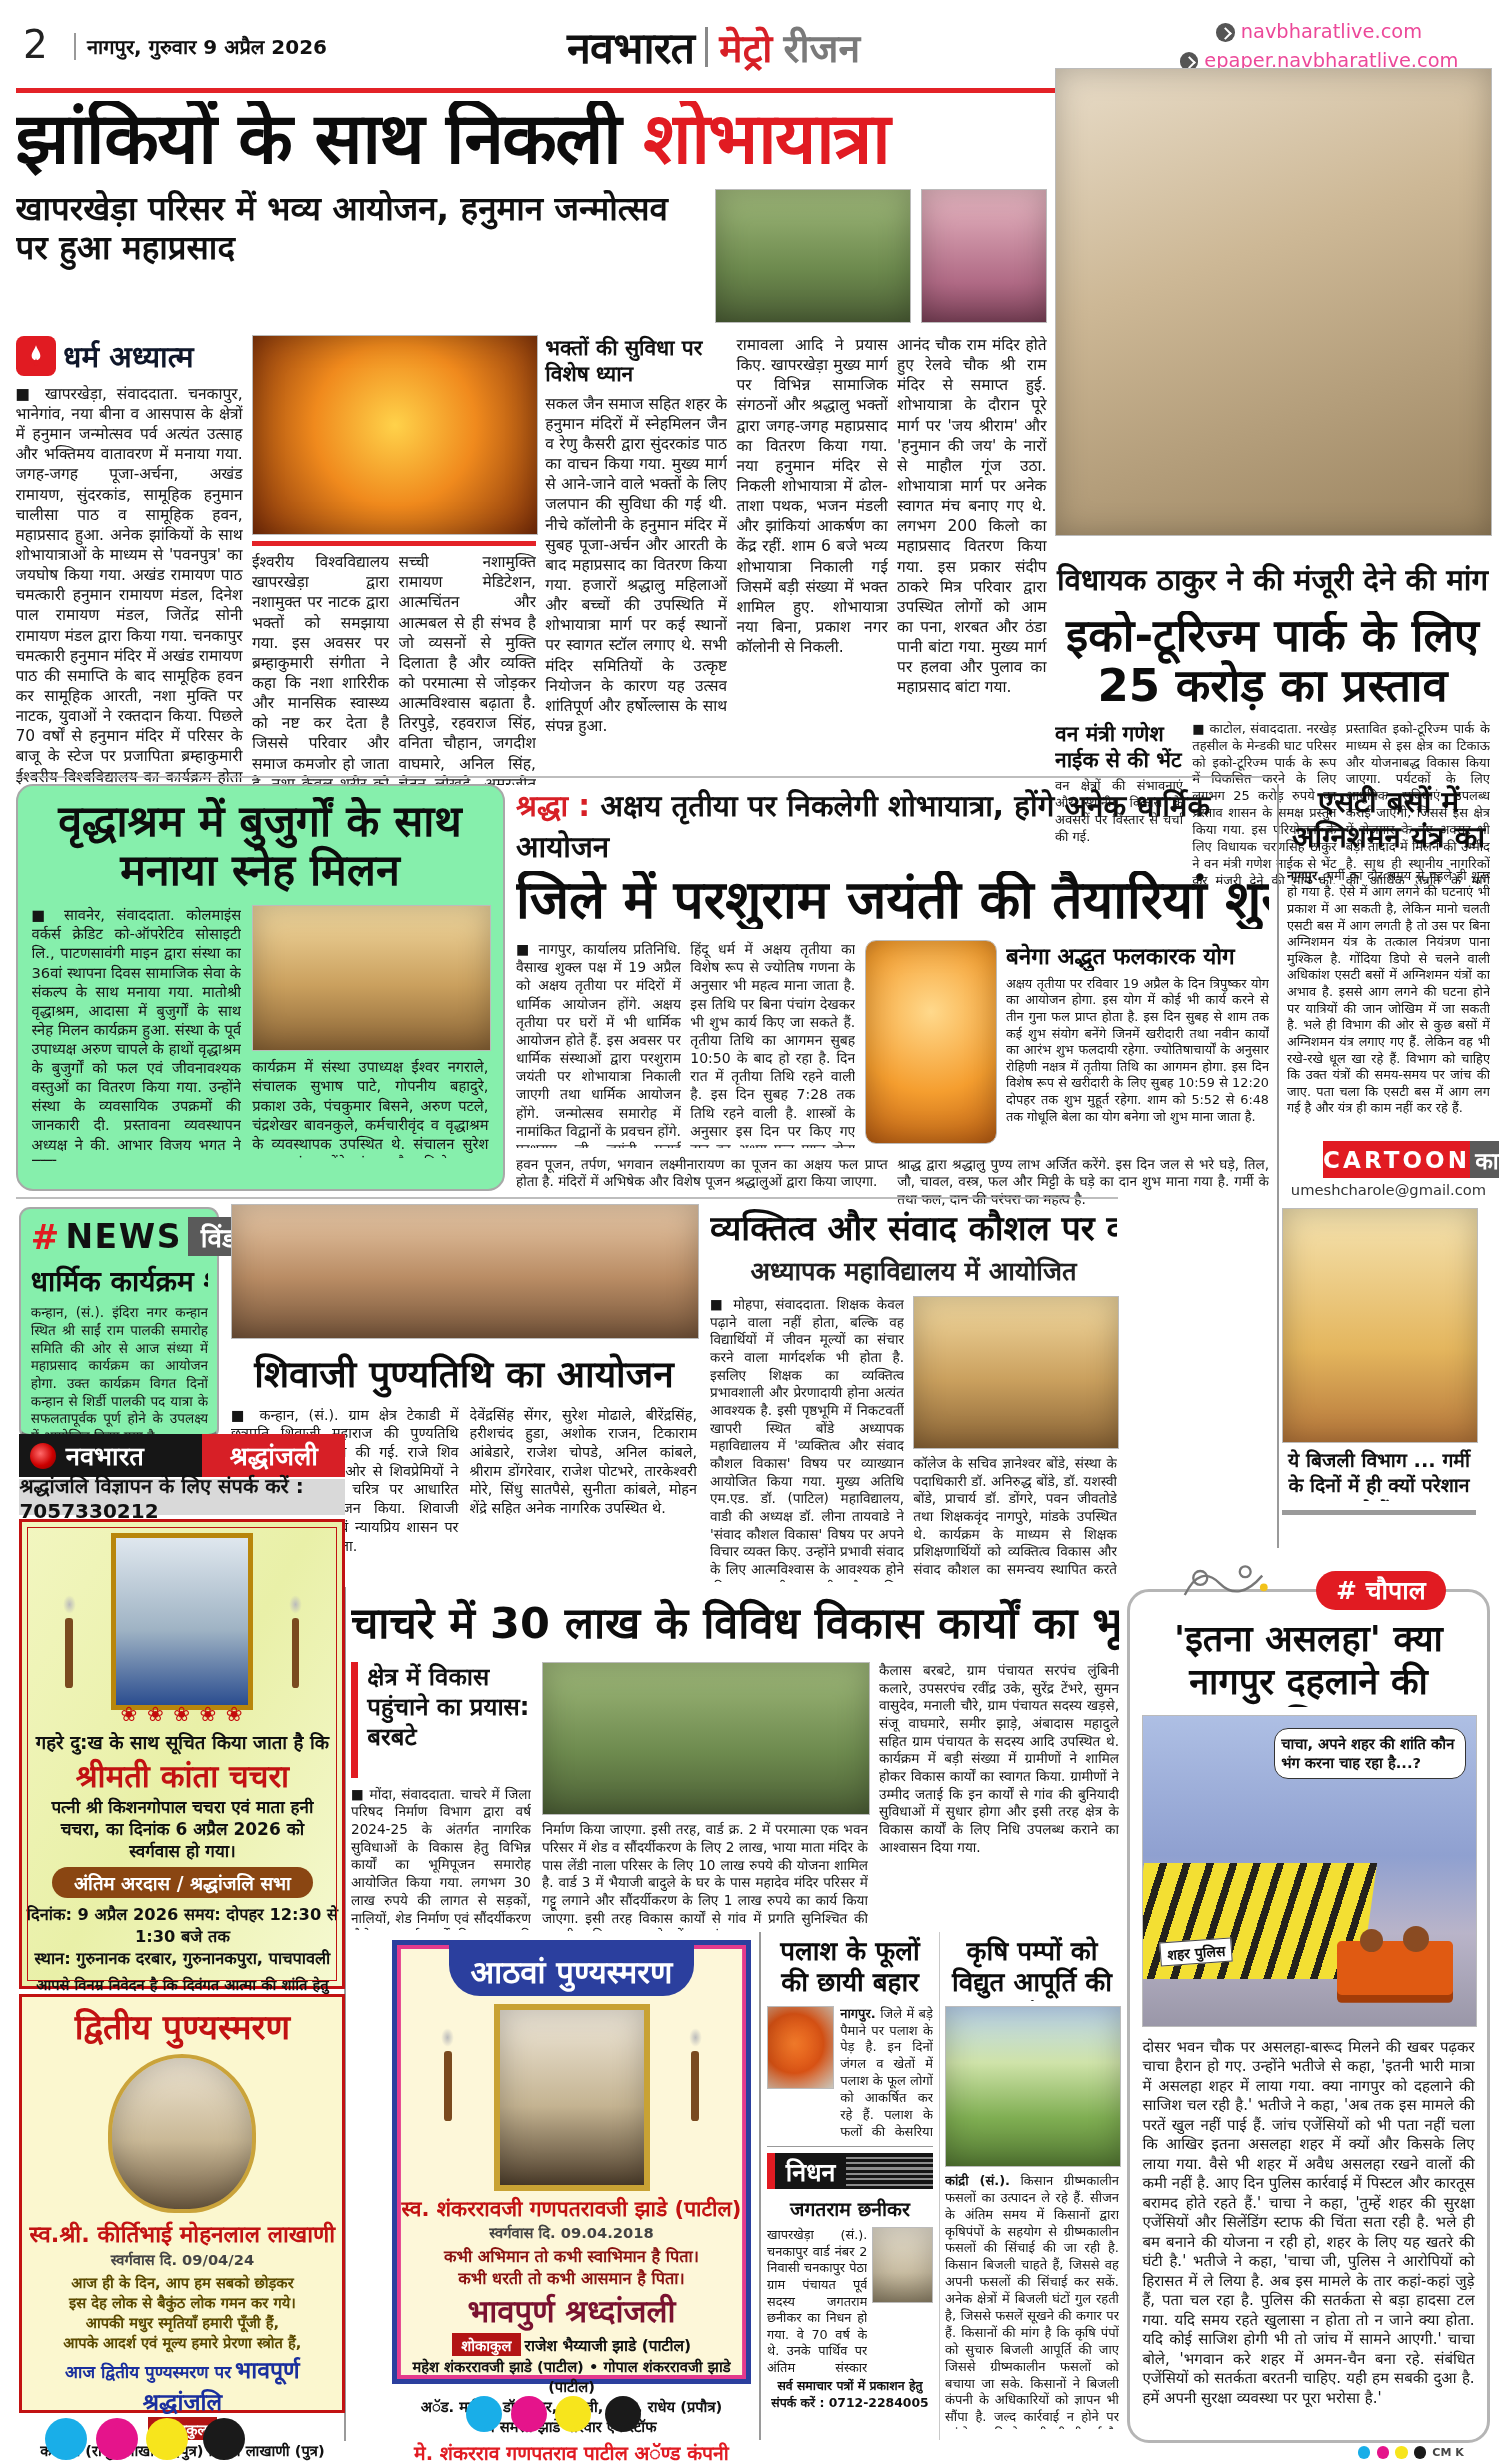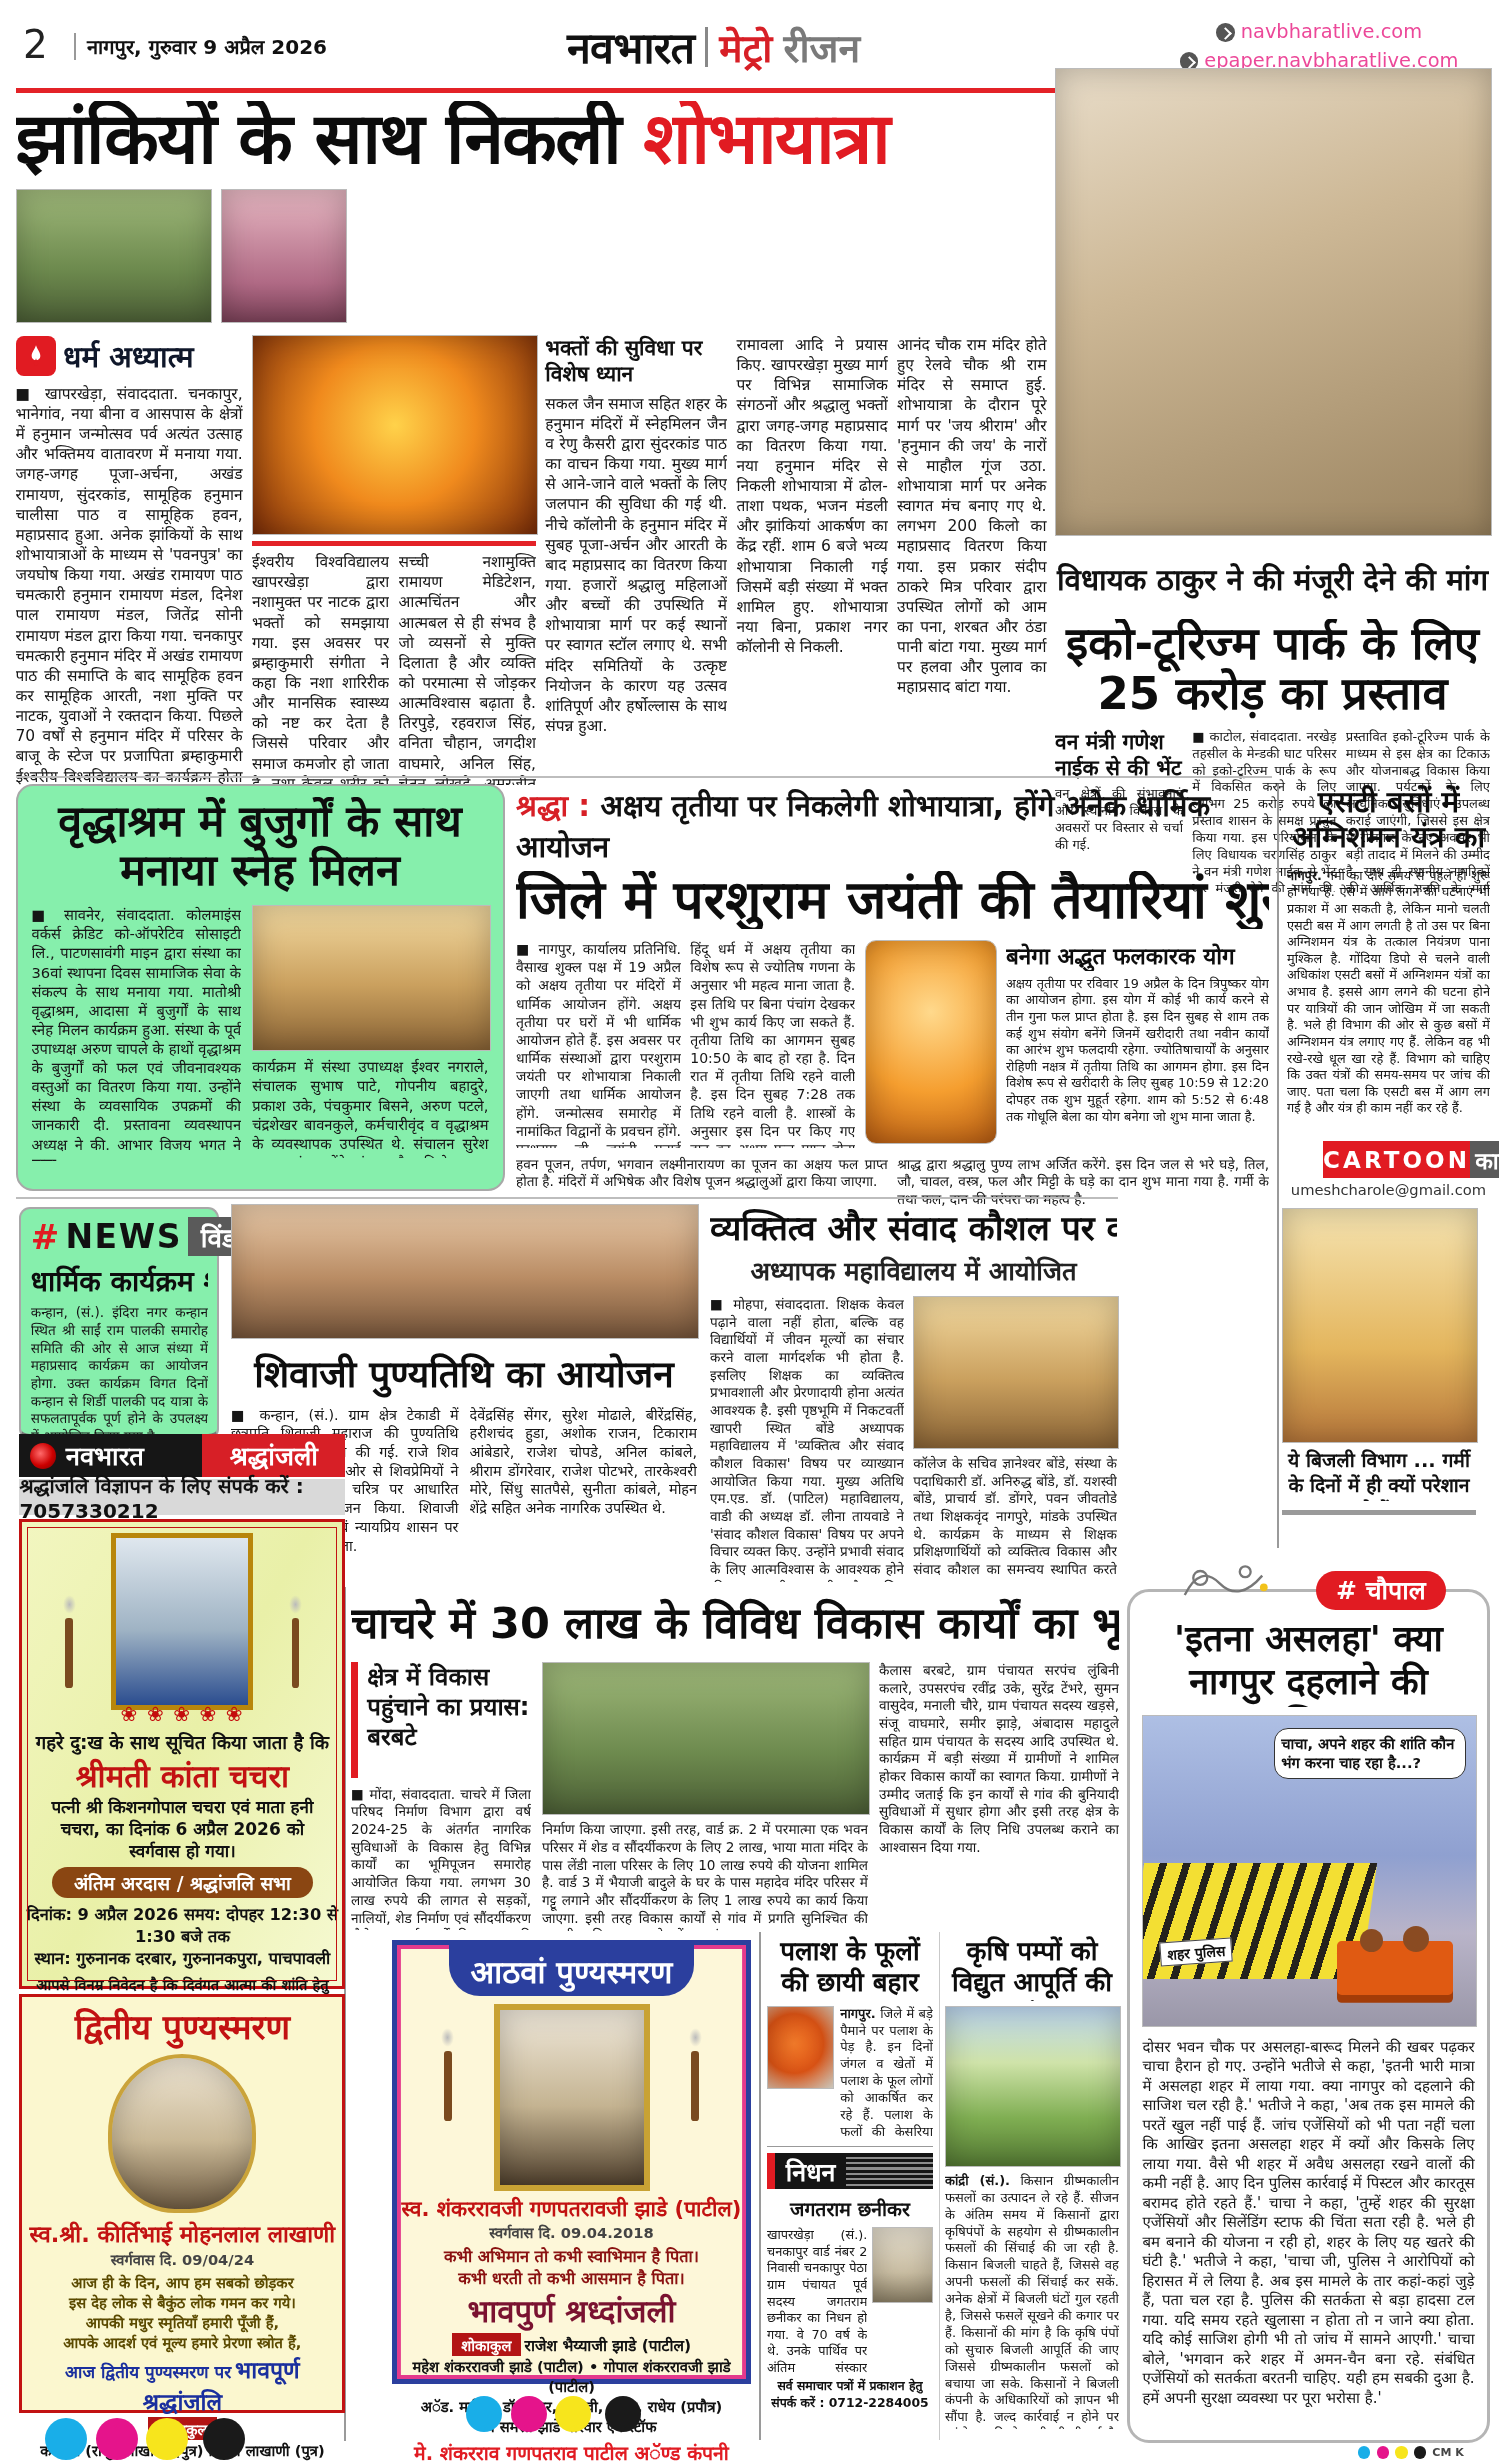--- a/index.html
+++ b/index.html
@@ -106,20 +106,21 @@
   <div><span class="globe"></span><span>navbharatlive.com</span></div>
   <div><span class="globe"></span><span>epaper.navbharatlive.com</span></div>
 </div>
 <div class="abs redrule" style="left:15.5px;top:88px;width:1468px;"></div>
 
 <div class="abs" style="left:15.5px;top:101px;width:1031px;height:675px;">
   <div class="lead-h hidden-ov" style="width:100%;">
     <span>झांकियों के साथ निकली </span><span class="red">शोभायात्रा</span>
   </div>
   <div style="display:flex;gap:9.3px;margin-top:11px;">
+    <div class="lead-sub hidden-ov" style="flex:1;">खापरखेड़ा परिसर में भव्य आयोजन, हनुमान जन्मोत्सव पर हुआ महाप्रसाद</div>
     <div class="ph ph-crowd" style="width:194px;height:132px;"></div>
     <div class="ph ph-pink" style="width:124px;height:132px;"></div>
   </div>
   <div style="display:flex;gap:9.3px;margin-top:12.4px;height:454px;">
     <div style="width:231px;">
       <div class="badge">
         <span class="sq">
             <svg width="26" height="26" viewBox="0 0 24 24">
               <path d="M12 2c-1.2 4-4 6-4 10a4 4 0 008 0c0-4-2.8-6-4-10z" fill="#fff"></path>
               <path d="M12 14c-.5 2-2 3-2 5a2 2 0 004 0c0-2-1.5-3-2-5z" fill="#e11b22"></path>
@@ -142,21 +143,21 @@
       <div class="just bodytxt" style="height:388px;margin-top:6.2px;">सकल जैन समाज सहित शहर के हनुमान मंदिरों में स्नेहमिलन जैन व रेणु कैसरी द्वारा सुंदरकांड पाठ का वाचन किया गया. मुख्य मार्ग से आने-जाने वाले भक्तों के लिए जलपान की सुविधा की गई थी. नीचे कॉलोनी के हनुमान मंदिर में सुबह पूजा-अर्चन और आरती के बाद महाप्रसाद का वितरण किया गया. हजारों श्रद्धालु महिलाओं और बच्चों की उपस्थिति में शोभायात्रा मार्ग पर कई स्थानों पर स्वागत स्टॉल लगाए थे. सभी मंदिर समितियों के उत्कृष्ट नियोजन के कारण यह उत्सव शांतिपूर्ण और हर्षोल्लास के साथ संपन्न हुआ.</div>
     </div>
     <div class="just bodytxt" style="width:154px;height:446px;">रामावला आदि ने प्रयास किए. खापरखेड़ा मुख्य मार्ग पर विभिन्न सामाजिक संगठनों और श्रद्धालु भक्तों द्वारा जगह-जगह महाप्रसाद का वितरण किया गया. नया हनुमान मंदिर से निकली शोभायात्रा में ढोल-ताशा पथक, भजन मंडली और झांकियां आकर्षण का केंद्र रहीं. शाम 6 बजे भव्य शोभायात्रा निकाली गई जिसमें बड़ी संख्या में भक्त शामिल हुए. शोभायात्रा नया बिना, प्रकाश नगर कॉलोनी से निकली.</div>
     <div class="just bodytxt" style="width:152px;height:446px;">आनंद चौक राम मंदिर होते हुए रेलवे चौक श्री राम मंदिर से समाप्त हुई. शोभायात्रा के दौरान पूरे मार्ग पर 'जय श्रीराम' और 'हनुमान की जय' के नारों से माहौल गूंज उठा. शोभायात्रा मार्ग पर अनेक स्वागत मंच बनाए गए थे. लगभग 200 किलो का महाप्रसाद वितरण किया गया. इस प्रकार संदीप ठाकरे मित्र परिवार द्वारा उपस्थित लोगों को आम का पना, शरबत और ठंडा पानी बांटा गया. मुख्य मार्ग पर हलवा और पुलाव का महाप्रसाद बांटा गया.</div>
   </div>
 </div>
 
 <div class="abs" style="left:1055px;top:68px;width:435px;height:708px;">
   <div class="ph ph-office" style="width:100%;height:466px;"></div>
   <div class="kicker centered hidden-ov" style="margin-top:22px;">विधायक ठाकुर ने की मंजूरी देने की मांग</div>
-  <div class="h2a centered hidden-ov" style="font-size:45px;line-height:1.12;margin-top:20px;height:102px;text-align:center;">इको-टूरिज्म पार्क के लिए 25 करोड़ का प्रस्ताव</div>
+  <div class="h2a centered hidden-ov" style="font-size:45px;line-height:1.12;margin-top:12px;height:102px;text-align:center;">इको-टूरिज्म पार्क के लिए 25 करोड़ का प्रस्ताव</div>
   <div style="display:flex;gap:9.3px;margin-top:7.8px;height:163px;">
     <div style="width:128px;">
       <div class="h2a hidden-ov" style="font-size:21px;line-height:1.25;">वन मंत्री गणेश नाईक से की भेंट</div>
       <div class="just" style="font-size:13px;margin-top:4.7px;height:93px;">वन क्षेत्रों की संभावनाएं और स्थानीय विकास के अवसरों पर विस्तार से चर्चा की गई.</div>
     </div>
     <div class="just" style="flex:1;font-size:13px;">■ काटोल, संवाददाता. नरखेड़ तहसील के मेन्डकी घाट परिसर को इको-टूरिज्म पार्क के रूप में विकसित करने के लिए लगभग 25 करोड़ रुपये का प्रस्ताव शासन के समक्ष प्रस्तुत किया गया. इस परियोजना के लिए विधायक चरणसिंह ठाकुर ने वन मंत्री गणेश नाईक से भेंट कर मंजूरी देने की मांग की. प्रस्ताव को जल्द मंजूरी देने की मांग विधायक ठाकुर ने की है.</div>
     <div class="just" style="flex:1;font-size:13px;">प्रस्तावित इको-टूरिज्म पार्क के माध्यम से इस क्षेत्र का टिकाऊ और योजनाबद्ध विकास किया जाएगा. पर्यटकों के लिए आधुनिक सुविधाएं उपलब्ध कराई जाएंगी, जिससे इस क्षेत्र में रोजगार के नए अवसर भी बड़ी तादाद में मिलने की उम्मीद है. साथ ही स्थानीय नागरिकों की आर्थिक उन्नति के मार्ग खुलेंगे. इस संबंध में अधिकारिक निवेदन प्रस्तुत करते हुए इस परियोजना को प्राकृतिक संपदा के संरक्षण का भी ध्यान रखने की बात कही गई.</div>
   </div>
 </div>
 

